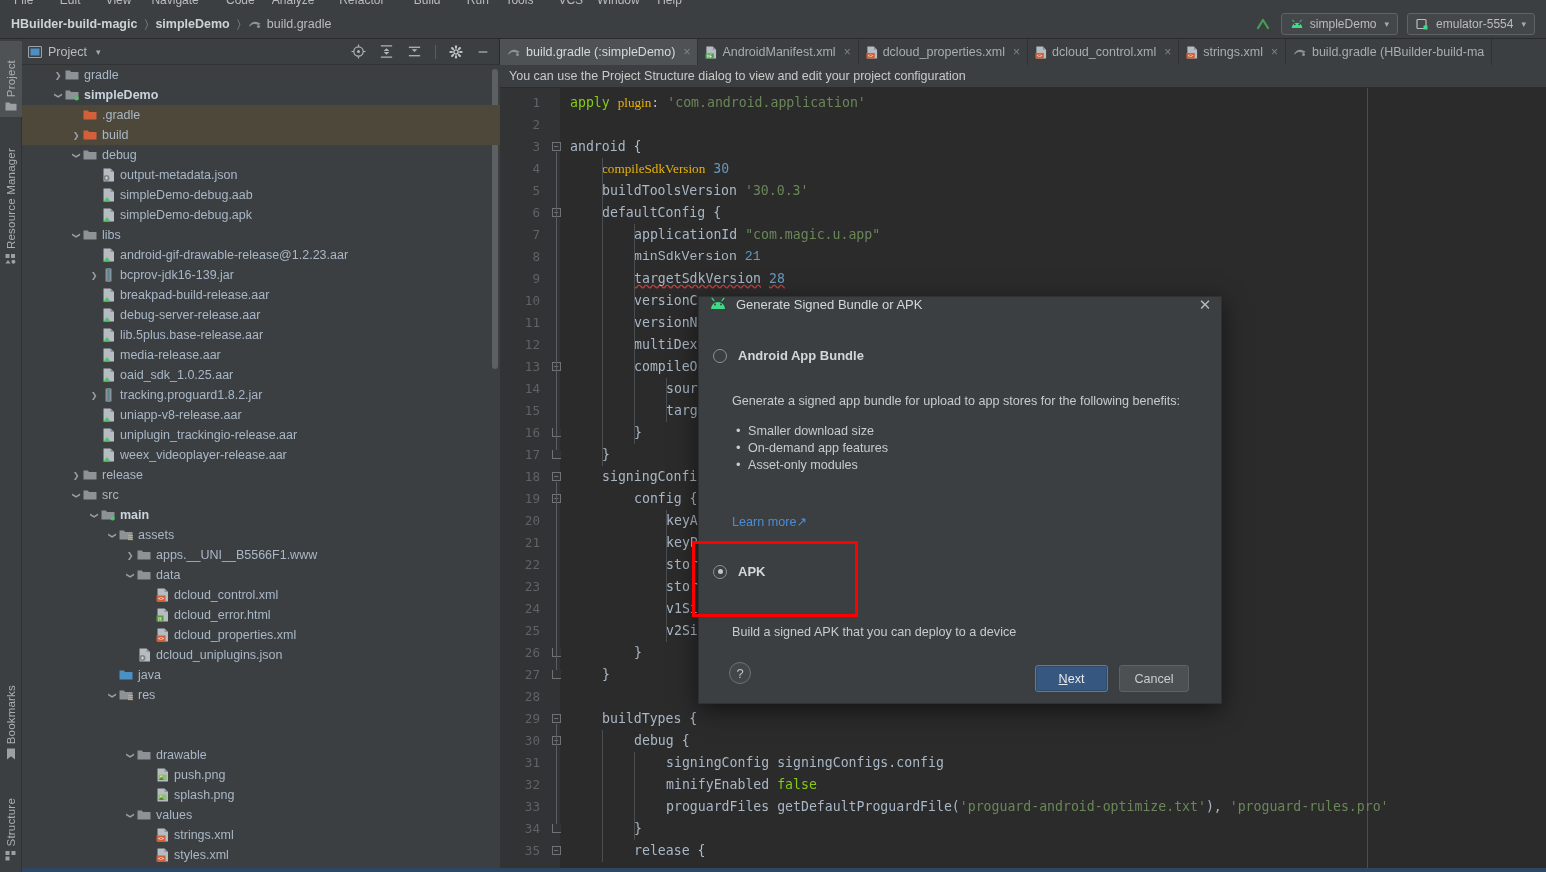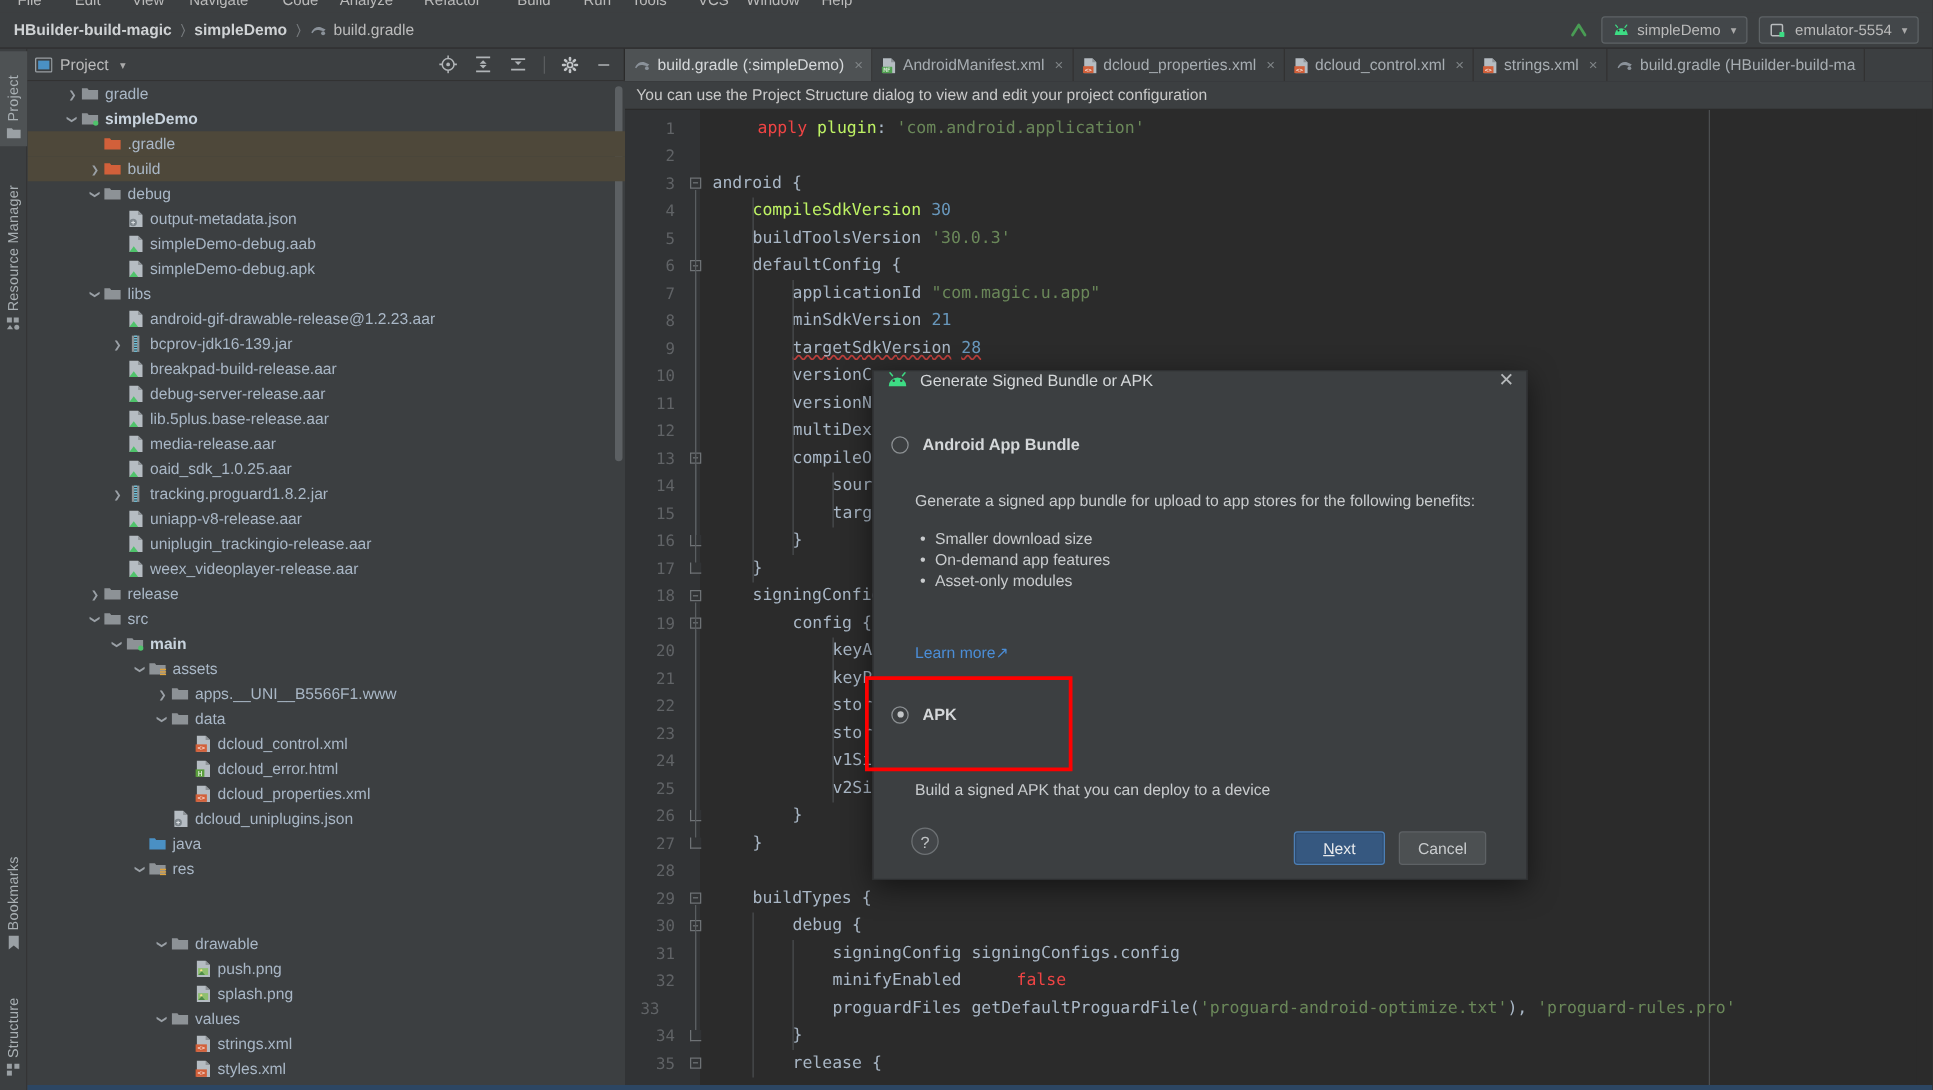--- a/index.html
+++ b/index.html
@@ -135,24 +135,24 @@
   .gutter {
     position: absolute; left: 0; top: 0; width: 60px; height: 784px;
     background: #313335;
   }
   .lnum {
     position: absolute; width: 40px; text-align: right; left: 0;
     color: #606366; font-size: 12.6px; line-height: 22px;
     font-family: "DejaVu Sans Mono", monospace;
   }
   .ctext { position: absolute; left: 70px; line-height: 22px; white-space: pre; }
-  .k  { color: #ef4444; margin-left: 36px; }         
+  .k  { color: #84cc16; }         
   .s  { color: #6a8759; }         
   .n  { color: #6897bb; }         
-  .p  { color: #bef264; }         
+  .p  { color: #eab308; font-family: Liberation Serif, serif; }         
   .d  { color: #a9b7c6; }
   .squiggle { text-decoration: underline wavy #bc3f3c; text-decoration-skip-ink: none; }
   .foldmark {
     position: absolute; left: 52px; width: 9px; height: 9px;
     border: 1px solid #6e7275; color: #8a8f93;
     font-size: 8px; line-height: 7px; text-align: center;
     font-family: "DejaVu Sans Mono", monospace; background: #313335;
   }
   .foldline {
     position: absolute; left: 56px; width: 1px; background: #5a5e61;
@@ -892,21 +892,21 @@
         <div class="ctext" style="top: 48px; left: 70px;"><span class="d">android {</span></div>
         <div class="lnum" style="top: 70px;">4</div>
         <div class="ctext" style="top: 70px; left: 102px;"><span class="p">compileSdkVersion</span> <span class="n">30</span></div>
         <div class="lnum" style="top: 92px;">5</div>
         <div class="ctext" style="top: 92px; left: 102px;"><span class="d">buildToolsVersion</span> <span class="s">'30.0.3'</span></div>
         <div class="lnum" style="top: 114px;">6</div>
         <div class="ctext" style="top: 114px; left: 102px;"><span class="d">defaultConfig {</span></div>
         <div class="lnum" style="top: 136px;">7</div>
         <div class="ctext" style="top: 136px; left: 134px;"><span class="d">applicationId</span> <span class="s">"com.magic.u.app"</span></div>
         <div class="lnum" style="top: 158px;">8</div>
-        <div class="ctext" style="top: 158px; left: 134px;"><span class="d">minSdkVersion</span> <span class="n">21</span></div>
+        <div class="ctext" style="top: 158px; left: 134px; font-family: Liberation Mono, monospace;"><span class="d">minSdkVersion</span> <span class="n">21</span></div>
         <div class="lnum" style="top: 180px;">9</div>
         <div class="ctext" style="top: 180px; left: 134px;"><span class="d squiggle">targetSdkVersion</span> <span class="n squiggle">28</span></div>
         <div class="lnum" style="top: 202px;">10</div>
         <div class="ctext" style="top: 202px; left: 134px;"><span class="d">versionCo</span></div>
         <div class="lnum" style="top: 224px;">11</div>
         <div class="ctext" style="top: 224px; left: 134px;"><span class="d">versionNa</span></div>
         <div class="lnum" style="top: 246px;">12</div>
         <div class="ctext" style="top: 246px; left: 134px;"><span class="d">multiDexE</span></div>
         <div class="lnum" style="top: 268px;">13</div>
         <div class="ctext" style="top: 268px; left: 134px;"><span class="d">compileOp</span></div>
@@ -941,21 +941,21 @@
         <div class="lnum" style="top: 598px;">28</div>
         <div class="ctext" style="top: 598px; left: 70px;"></div>
         <div class="lnum" style="top: 620px;">29</div>
         <div class="ctext" style="top: 620px; left: 102px;"><span class="d">buildTypes {</span></div>
         <div class="lnum" style="top: 642px;">30</div>
         <div class="ctext" style="top: 642px; left: 134px;"><span class="d">debug {</span></div>
         <div class="lnum" style="top: 664px;">31</div>
         <div class="ctext" style="top: 664px; left: 166px;"><span class="d">signingConfig signingConfigs.config</span></div>
         <div class="lnum" style="top: 686px;">32</div>
         <div class="ctext" style="top: 686px; left: 166px;"><span class="d">minifyEnabled</span> <span class="k">false</span></div>
-        <div class="lnum" style="top: 708px; text-align: center;">33</div>
+        <div class="lnum" style="top: 708px;">33</div>
         <div class="ctext" style="top: 708px; left: 166px;"><span class="d">proguardFiles getDefaultProguardFile(</span><span class="s">'proguard-android-optimize.txt'</span><span class="d">), </span><span class="s">'proguard-rules.pro'</span></div>
         <div class="lnum" style="top: 730px;">34</div>
         <div class="ctext" style="top: 730px; left: 134px;"><span class="d">}</span></div>
         <div class="lnum" style="top: 752px;">35</div>
         <div class="ctext" style="top: 752px; left: 134px;"><span class="d">release {</span></div>
         <div class="foldmark" style="top: 54px;">−</div>
         <div class="foldmark" style="top: 120px;">−</div>
         <div class="foldmark" style="top: 274px;">−</div>
         <div class="foldmark" style="top: 384px;">−</div>
         <div class="foldmark" style="top: 406px;">−</div>

